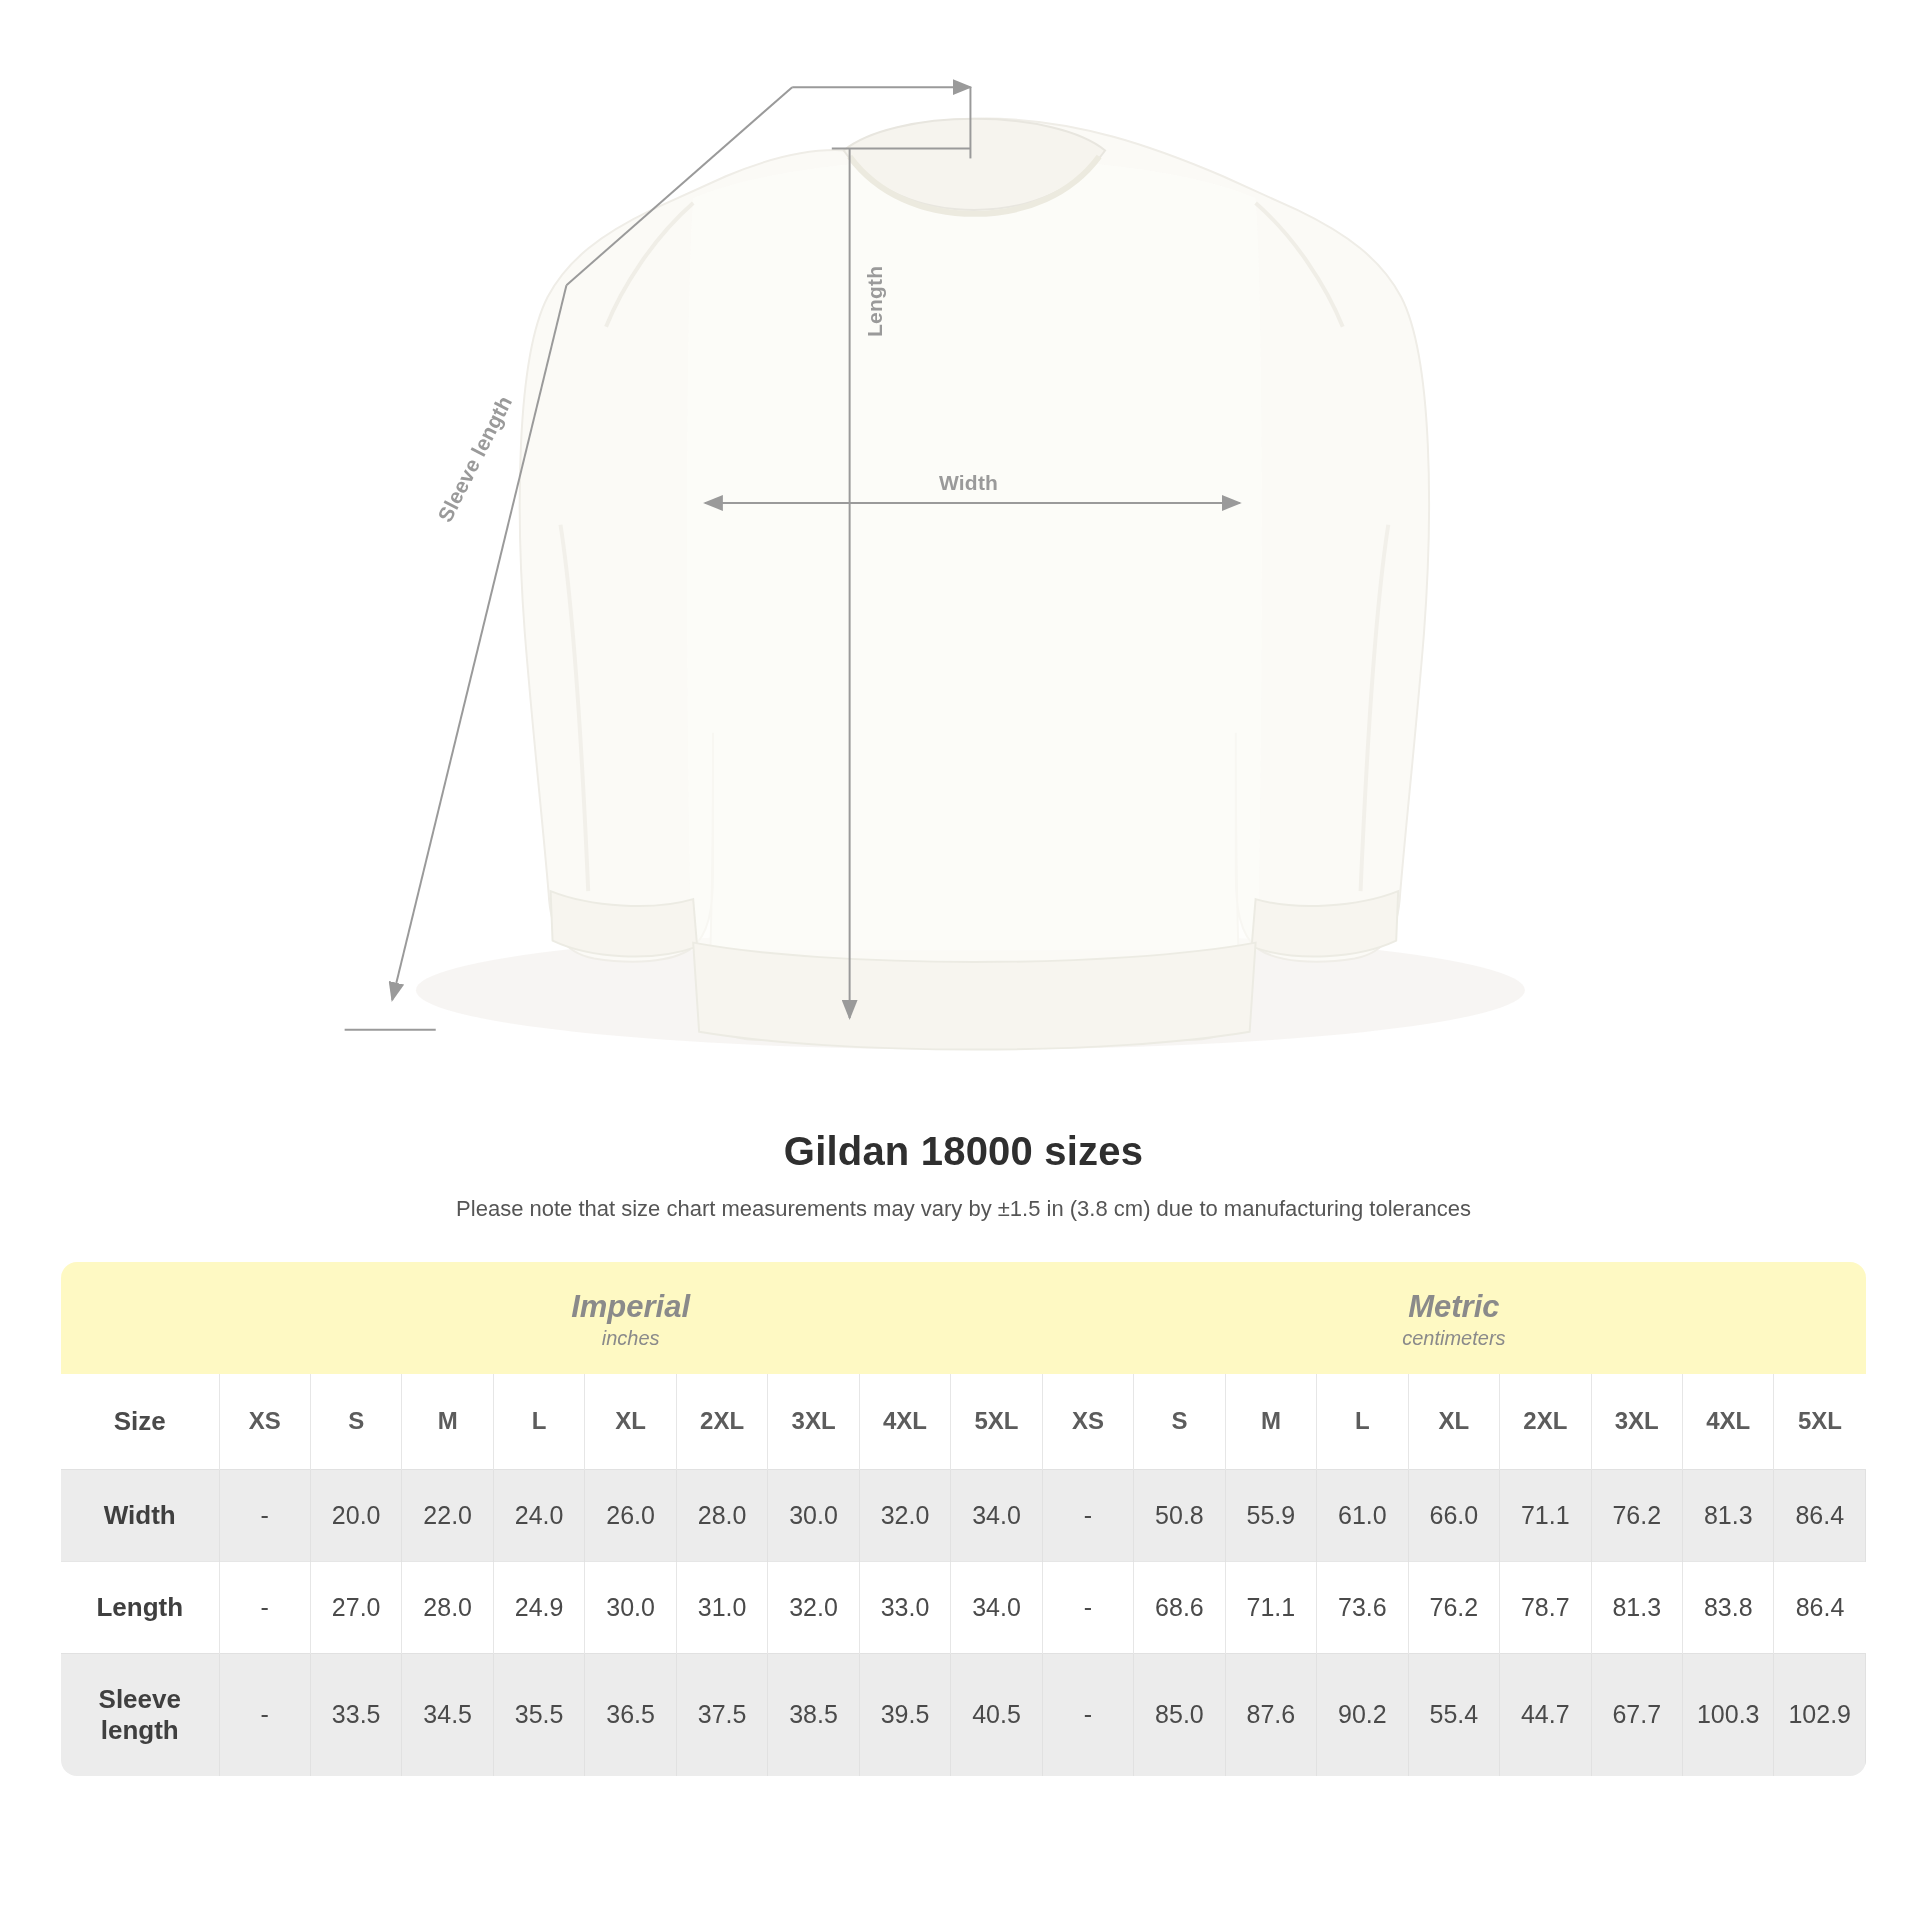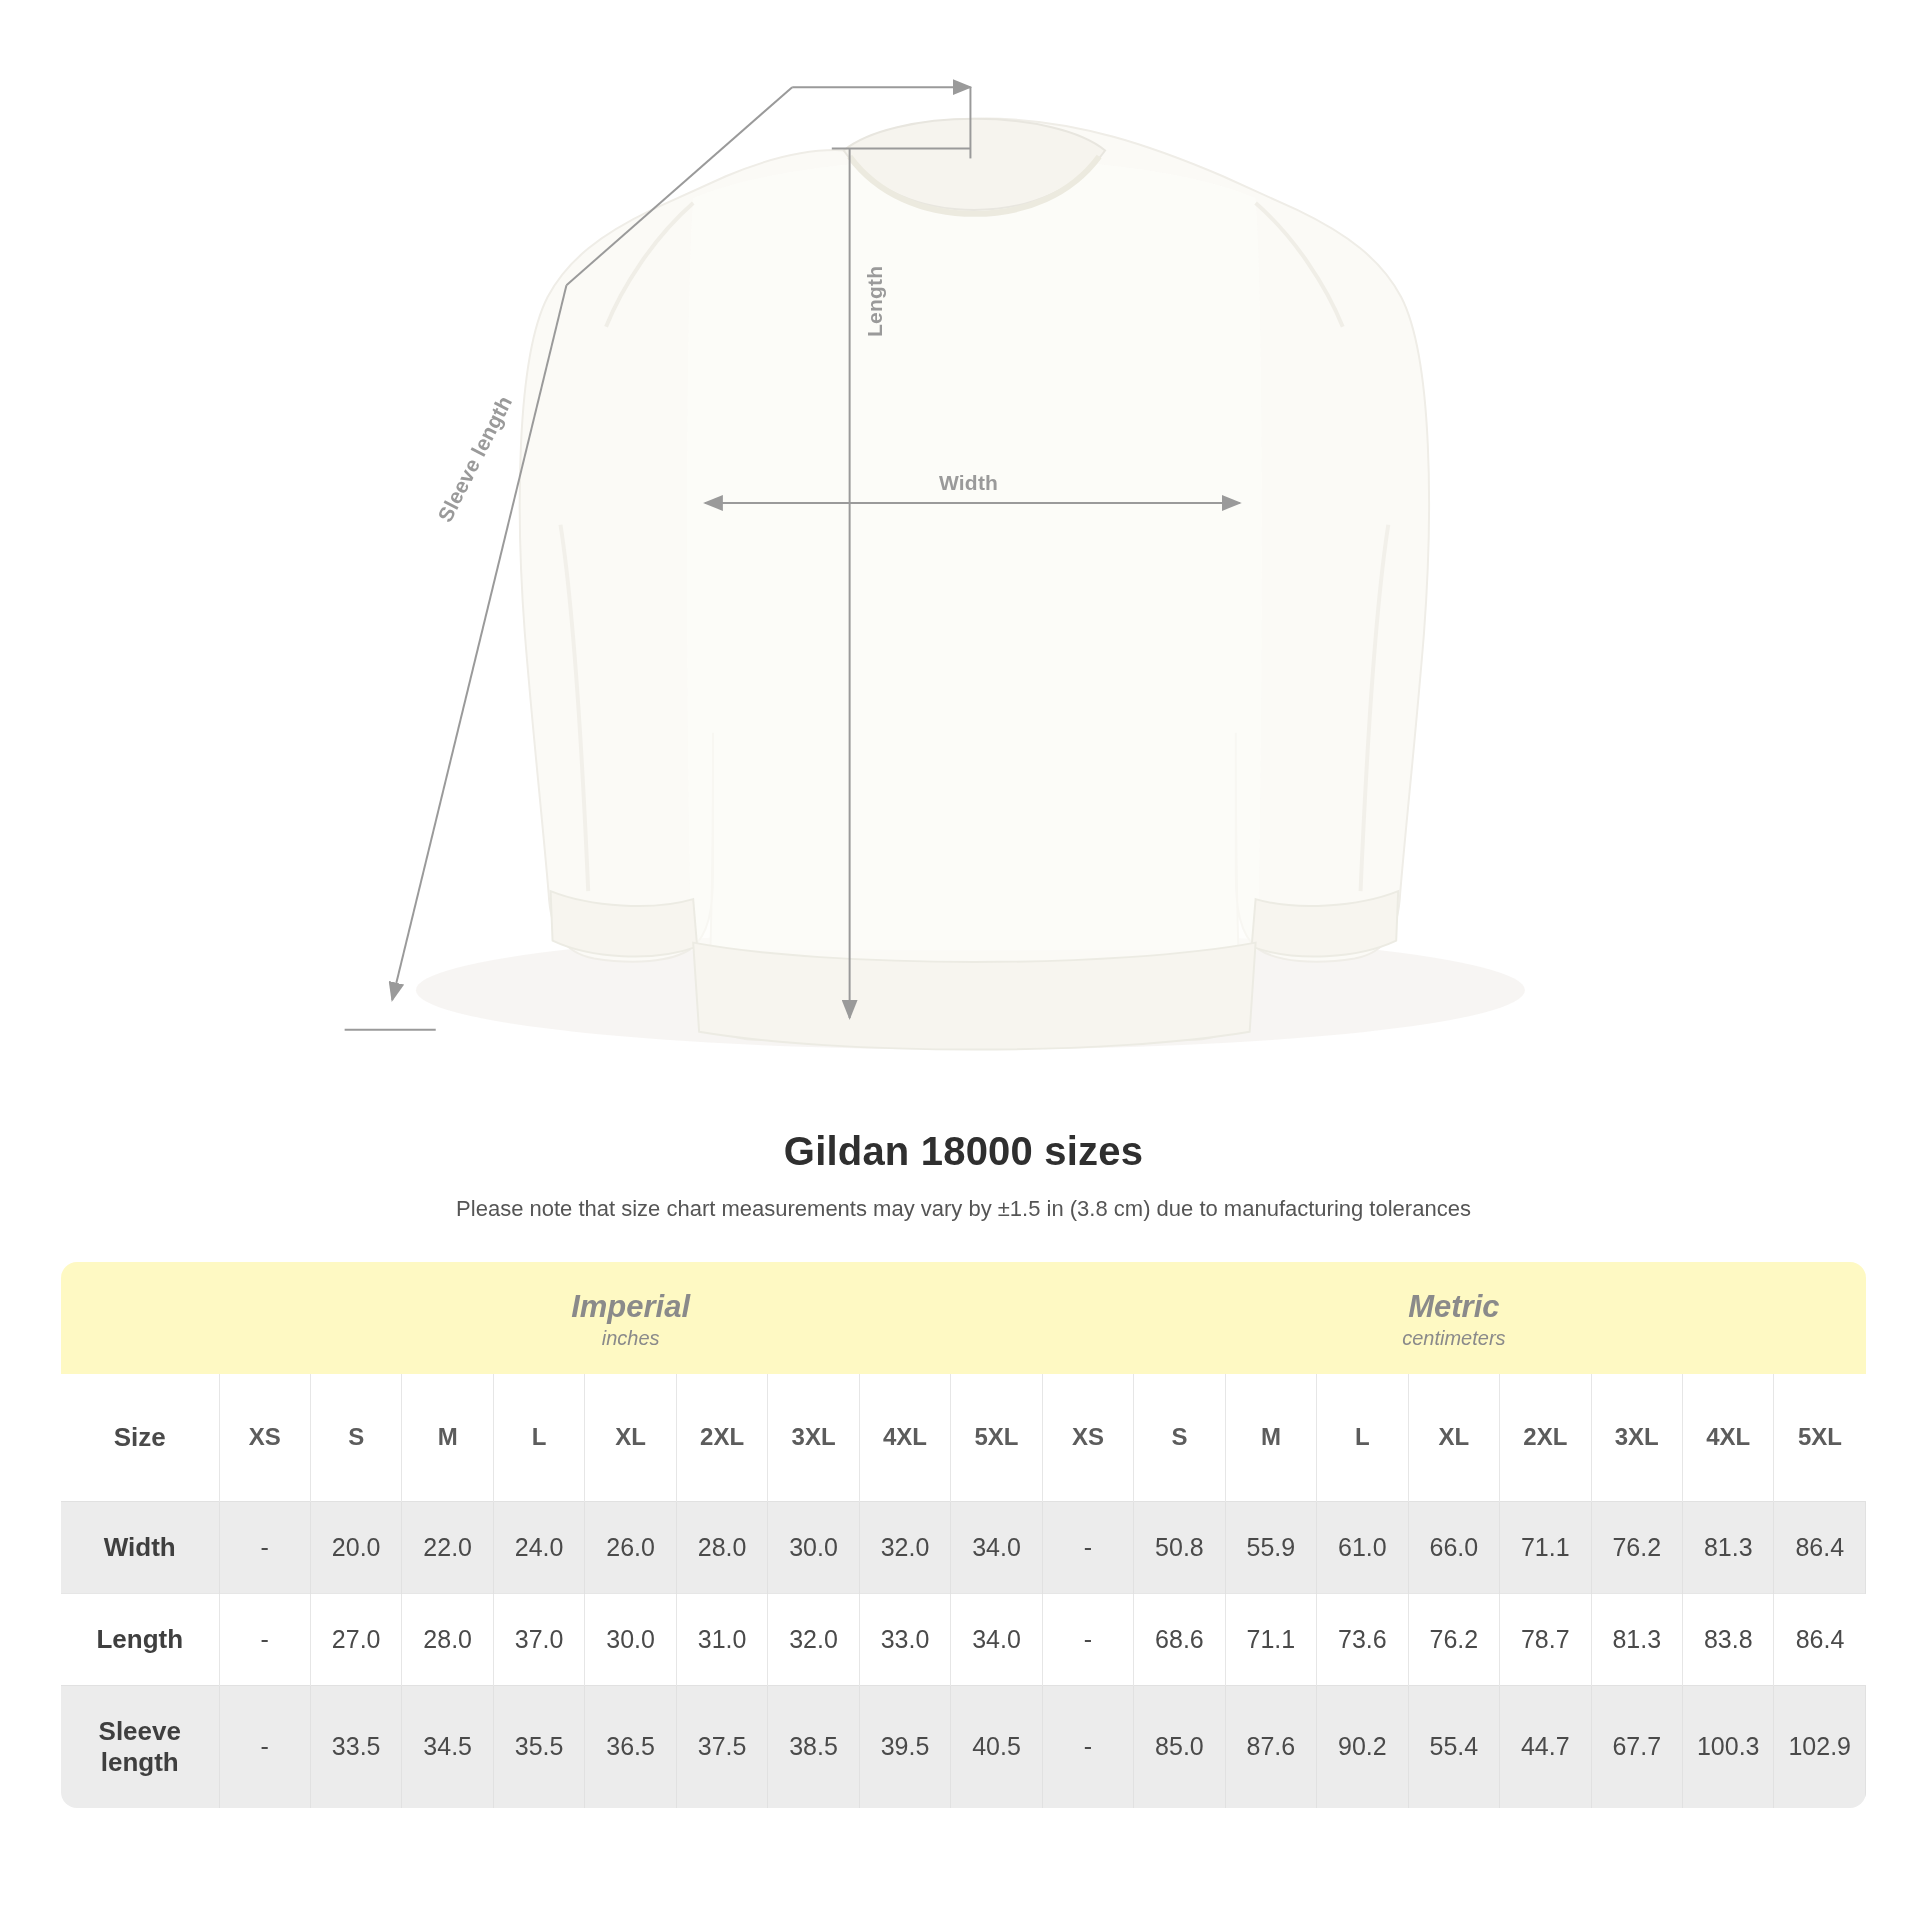--- a/index.html
+++ b/index.html
@@ -105,21 +105,21 @@
     font-size: 20px;
     font-style: italic;
     color: #8a8a8a;
   }
 
   .head-row td {
     background: #ffffff;
     font-size: 24px;
     font-weight: bold;
     color: #5c5c5c;
-    padding: 48px 0;
+    padding: 32px 0;
     border-right: 1px solid #e6e6e6;
   }
   .head-row td:last-child { border-right: none; }
   .head-row td.rowlabel {
     font-size: 26px;
     color: #4a4a4a;
     border-right: 1px solid #e6e6e6;
   }
 
   .data-row td {
@@ -280,21 +280,21 @@
             <td class="col-d">71.1</td>
             <td class="col-d">76.2</td>
             <td class="col-d">81.3</td>
             <td class="col-d">86.4</td>
           </tr>
           <tr class="data-row plain">
             <td class="rowlabel col-label">Length</td>
             <td class="col-d">-</td>
             <td class="col-d">27.0</td>
             <td class="col-d">28.0</td>
-            <td class="col-d">37.0</td>
+            <td class="col-d">24.9</td>
             <td class="col-d">30.0</td>
             <td class="col-d">31.0</td>
             <td class="col-d">32.0</td>
             <td class="col-d">33.0</td>
             <td class="col-d">34.0</td>
             <td class="col-d">-</td>
             <td class="col-d">68.6</td>
             <td class="col-d">71.1</td>
             <td class="col-d">73.6</td>
             <td class="col-d">76.2</td>

